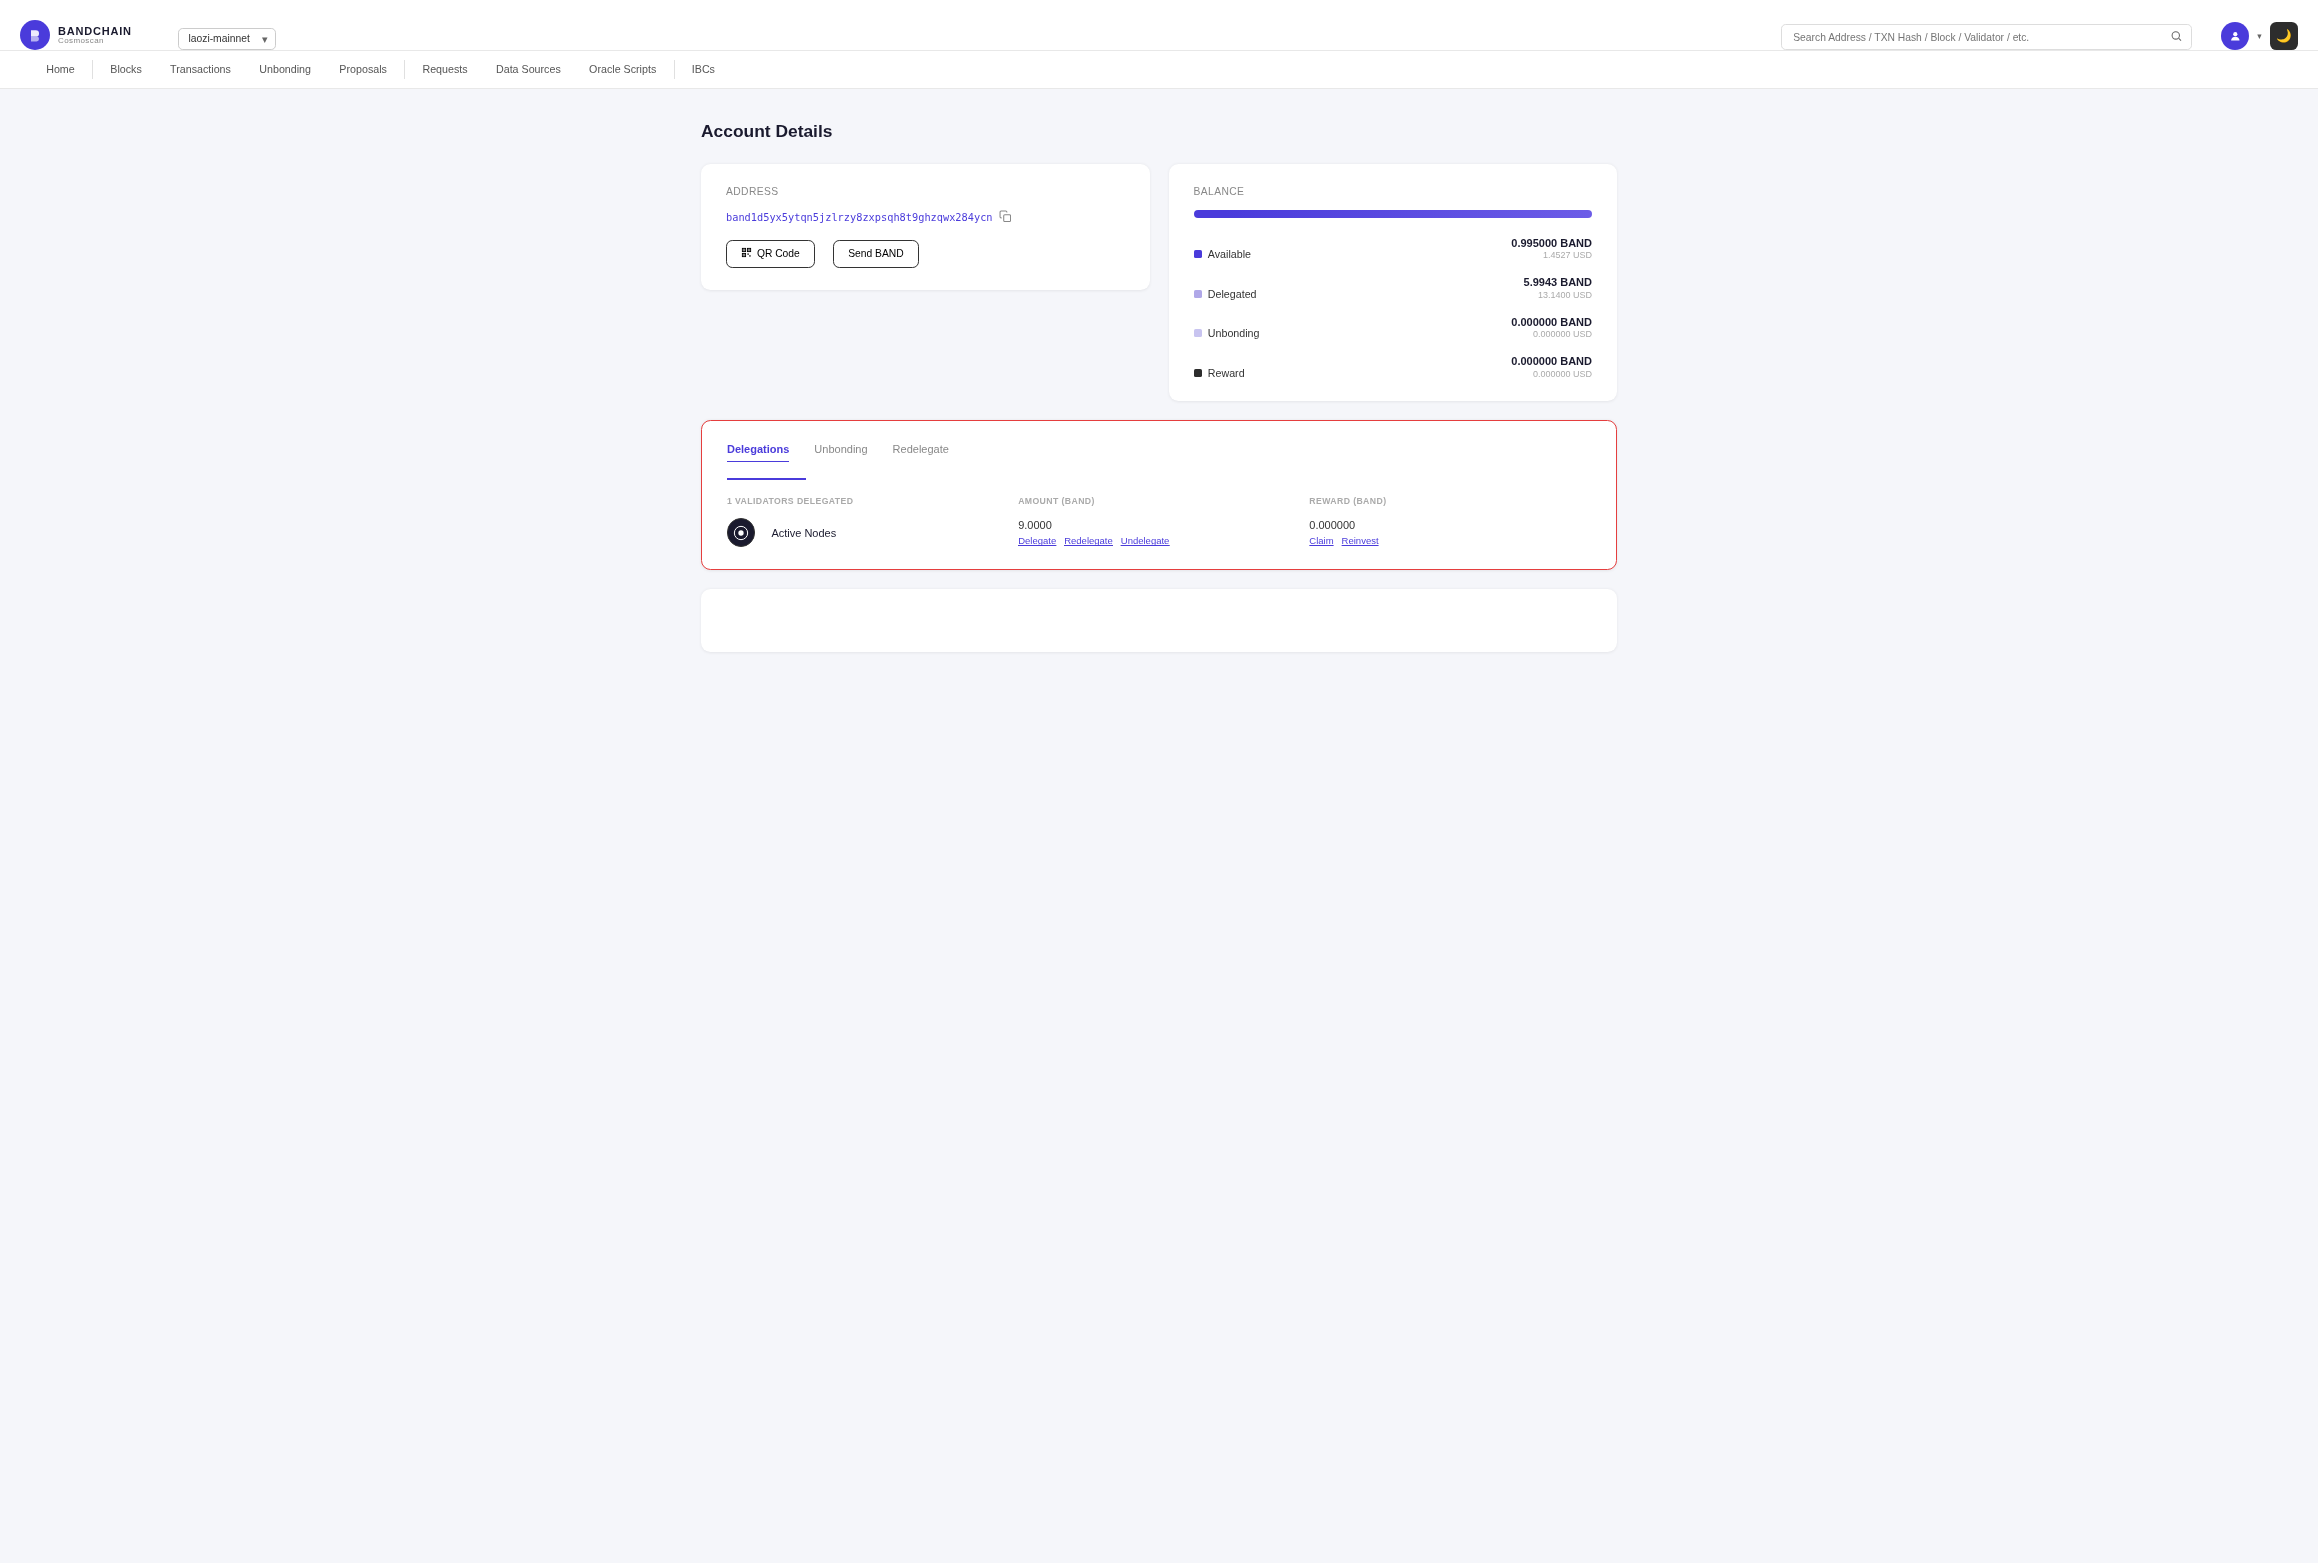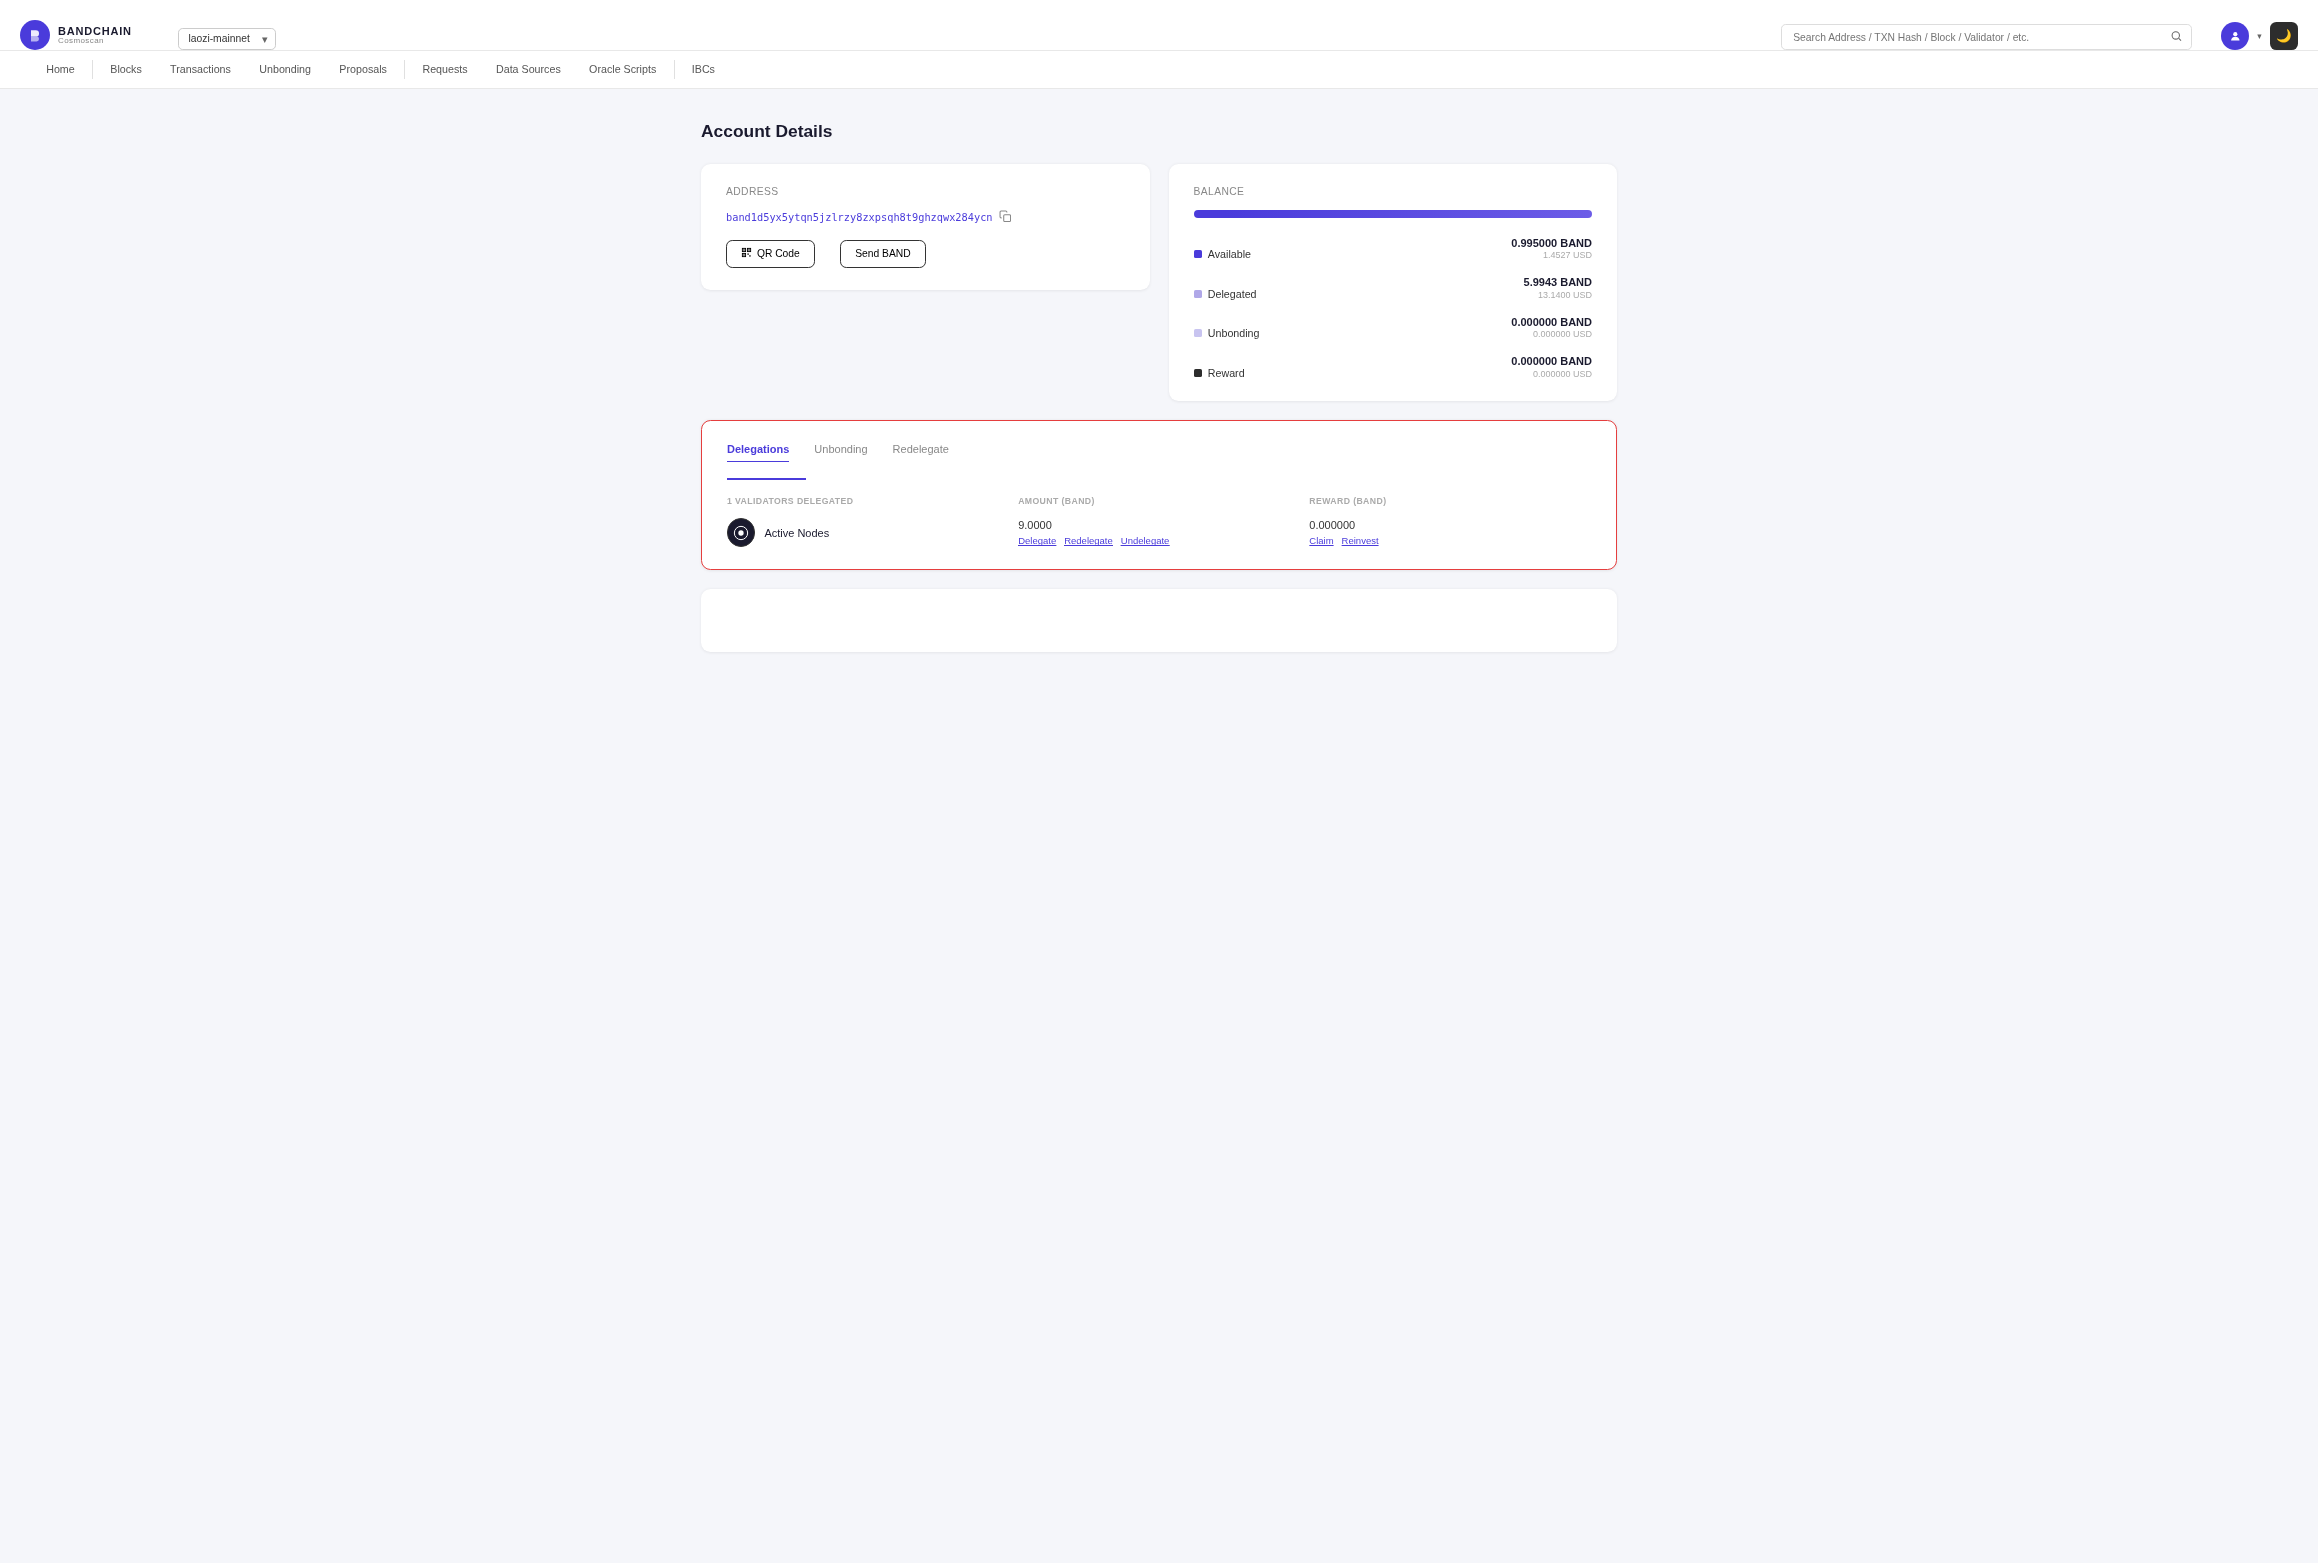--- a/index.html
+++ b/index.html
@@ -34,21 +34,21 @@
     
     .cards-row { display: grid; grid-template-columns: 1fr 1fr; gap: 19px; margin-bottom: 19px; }
 
     
     .card { background: #fff; border-radius: 9.5px; padding: 22px 25px; box-shadow: 0 0.8px 3.2px rgba(0,0,0,0.07); }
 
     
     .card-label { font-size: 10.3px; color: #888; margin-bottom: 12.6px; font-weight: 500; text-transform: uppercase; letter-spacing: 0.4px; }
     .address-value { font-size: 10.3px; color: #4a3bdb; font-family: monospace; margin-bottom: 16px; display: flex; align-items: center; gap: 6.3px; word-break: break-all; }
     .copy-icon { cursor: pointer; color: #888; flex-shrink: 0; }
-    .btn-group { display: flex; gap: 25px; }
+    .btn-group { display: flex; gap: 18px; }
     .btn-outline { border: 1.2px solid #333; background: #fff; border-radius: 6.3px; padding: 6.3px 14.2px; font-size: 10.3px; cursor: pointer; display: flex; align-items: center; gap: 4.7px; font-weight: 500; }
 
     
     .balance-big { font-size: 20.5px; font-weight: 700; color: #1a1a2e; margin-bottom: 6.3px; }
     .balance-big span { font-size: 20.5px; }
     .balance-big .decimal { font-size: 17.4px; }
     .balance-usd { font-size: 10.3px; color: #888; }
 
     
     .balance-bar-container { margin-bottom: 19px; }
@@ -71,21 +71,21 @@
     .delegations-card { background: #fff; border-radius: 9.5px; padding: 22px 25px; box-shadow: 0 0.8px 3.2px rgba(0,0,0,0.07); border: 1.6px solid #e53e3e; margin-bottom: 19px; }
     .tabs { display: flex; gap: 25px; margin-bottom: 16px; }
     .tab { font-size: 11px; color: #888; cursor: pointer; padding-bottom: 6.3px; border-bottom: 1.6px solid transparent; }
     .tab.active { color: #4a3bdb; font-weight: 600; border-bottom: 1.6px solid #4a3bdb; }
     .tab-underline { height: 1.6px; width: 79px; background: #4a3bdb; margin-bottom: 16px; }
 
     .delegation-headers { display: grid; grid-template-columns: 2fr 2fr 2fr; gap: 9.5px; margin-bottom: 12.6px; }
     .delegation-header { font-size: 8.7px; color: #aaa; font-weight: 600; letter-spacing: 0.4px; text-transform: uppercase; }
 
     .delegation-row { display: grid; grid-template-columns: 2fr 2fr 2fr; gap: 9.5px; align-items: center; }
-    .validator-info { display: flex; align-items: center; gap: 9px; }
+    .validator-info { display: flex; align-items: center; gap: 16px; }
     .validator-logo { width: 28.4px; height: 28.4px; border-radius: 50%; background: #1a1a2e; display: flex; align-items: center; justify-content: center; color: #fff; font-size: 11px; border: 1.6px solid #333; }
     .validator-name { font-size: 11px; font-weight: 500; color: #1a1a2e; }
 
     .amount-col { display: flex; flex-direction: column; gap: 4.7px; }
     .amount-value { font-size: 11px; color: #333; }
     .amount-links { display: flex; gap: 8px; text-decoration: underline; }
     .amount-link { font-size: 9.5px; color: #4a3bdb; text-decoration: underline; cursor: pointer; }
 
     .reward-col { display: flex; flex-direction: column; gap: 4.7px; }
     .reward-value { font-size: 11px; color: #333; }

